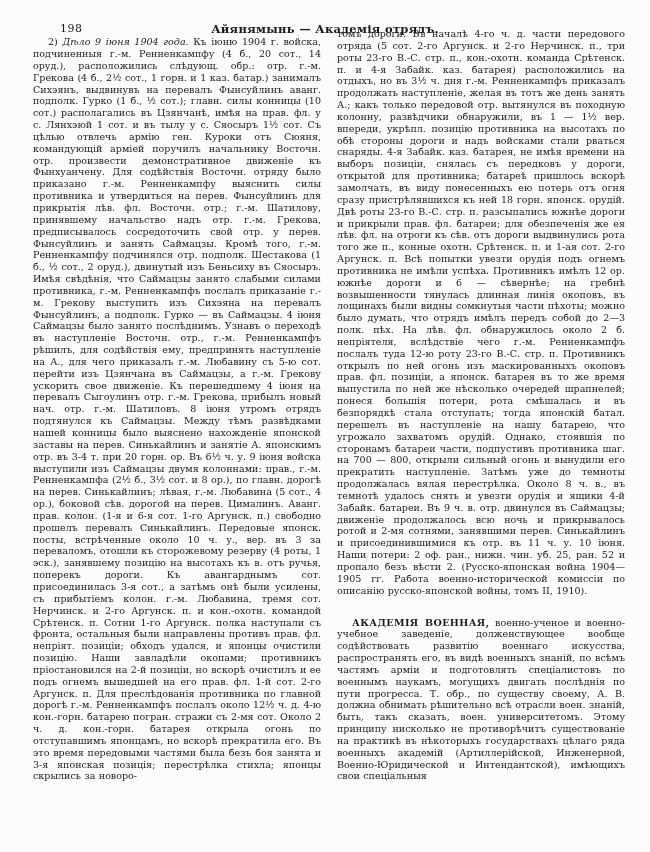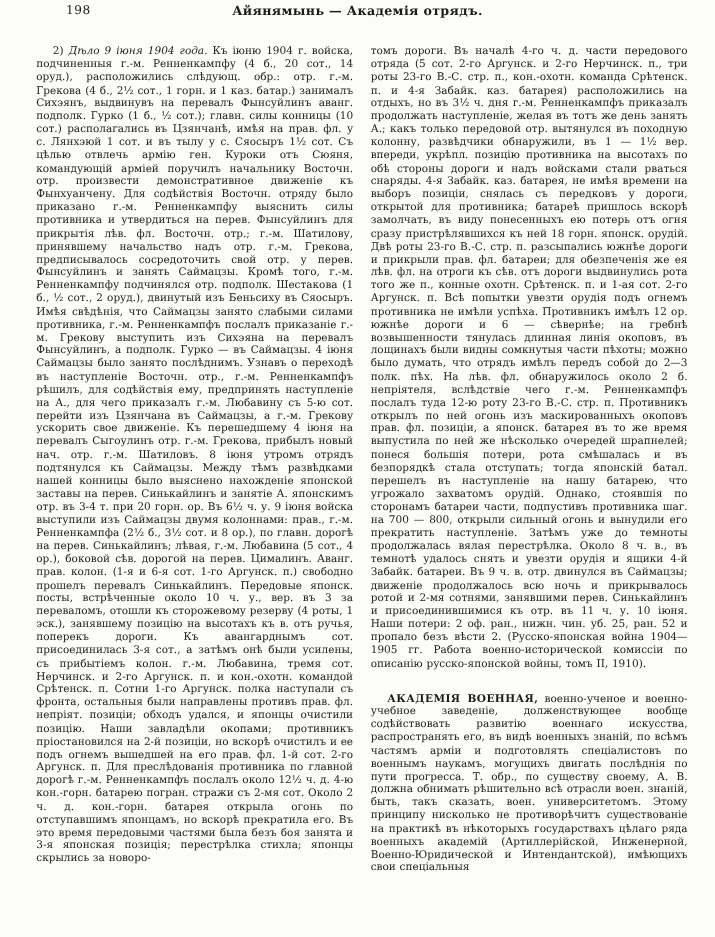--- a/index.html
+++ b/index.html
@@ -13,21 +13,21 @@
     height: 852px;
     margin: 0 auto;
     background: #fcfcfa;
     color: #1c1b19;
     font-family: "DejaVu Serif", "Liberation Serif", serif;
     overflow: hidden;
     box-sizing: border-box;
   }
   .running-head {
     position: absolute;
-    top: 3px;
+    top: 22px;
     left: 0;
     right: 0;
     height: 20px;
   }
   .page-number {
     position: absolute;
     left: 60px;
     top: 0;
     font-size: 11px;
     letter-spacing: 0.5px;
@@ -37,25 +37,26 @@
     left: 0;
     right: 0;
     top: 0;
     text-align: center;
     font-weight: bold;
     font-size: 11.5px;
     letter-spacing: 0.3px;
   }
   .columns {
     position: absolute;
-    top: 41px;
+    top: 28px;
     left: 33px;
     width: 592px;
     display: flex;
     gap: 16px;
+    align-items: flex-end;
   }
   .column {
     width: 289px;
     box-sizing: border-box;
   }
   .body-text {
     font-size: 9.55px;
     line-height: 11.85px;
     text-align: justify;
     text-justify: inter-word;

